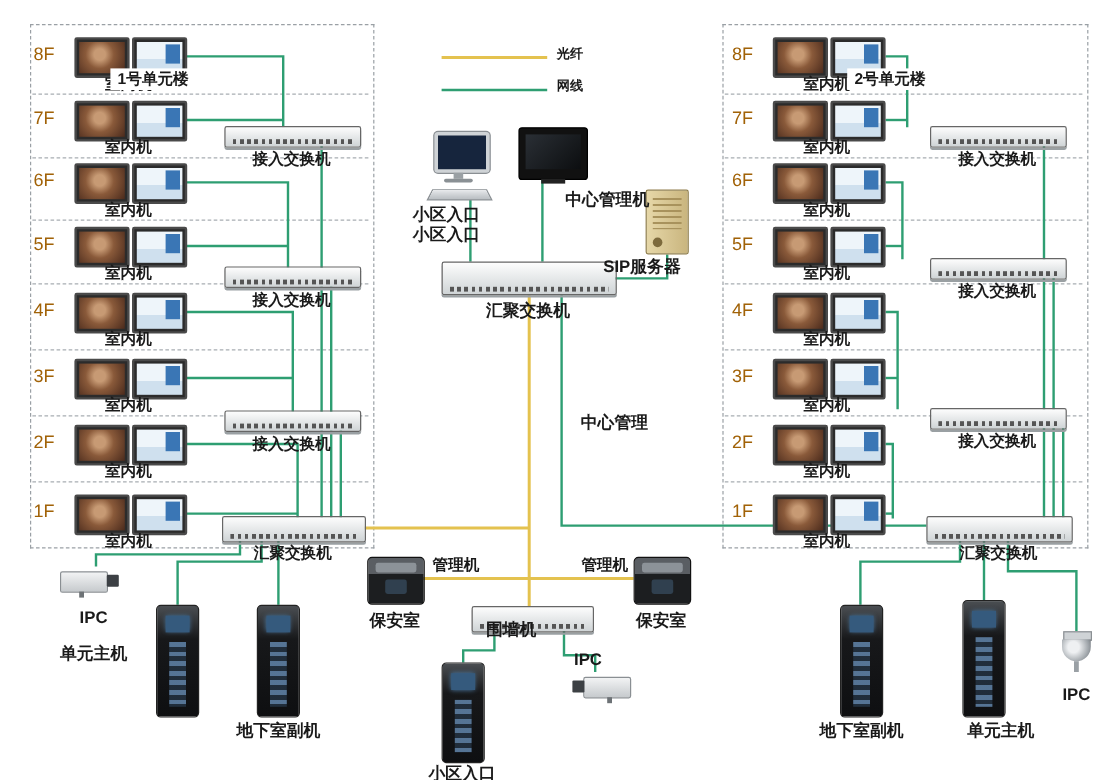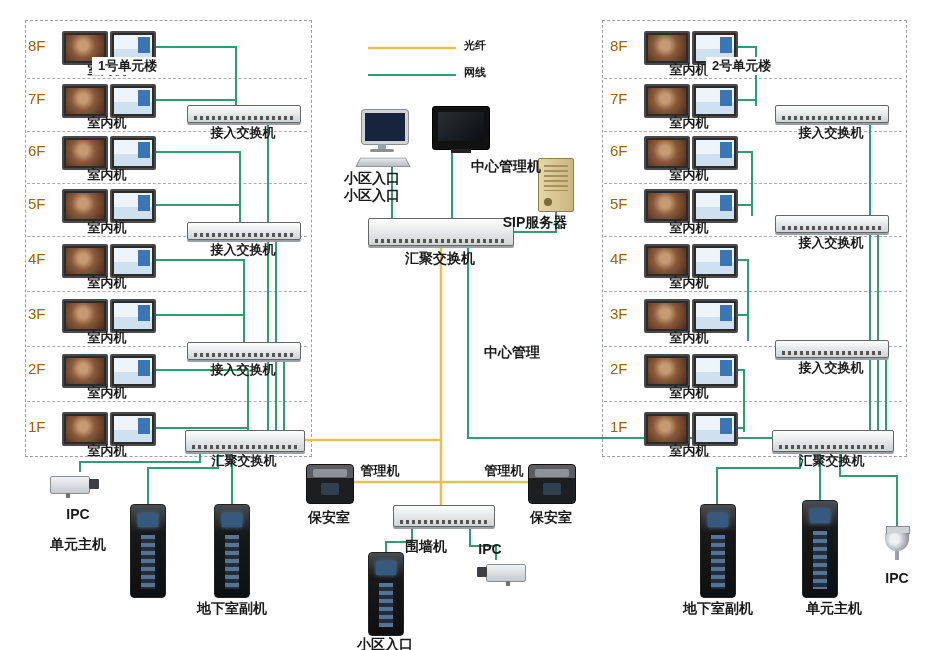--- a/index.html
+++ b/index.html
@@ -179,21 +179,21 @@
   <div class="cn-label f14" style="left:470px;top:344px;width:84px">中心管理</div>
 
   <div class="guard-unit" style="left:306px;top:464px"></div>
   <div class="cn-label f14" style="left:298px;top:509px;width:62px">保安室</div>
   <div class="guard-unit" style="left:528px;top:464px"></div>
   <div class="cn-label f14" style="left:520px;top:509px;width:62px">保安室</div>
   <div class="cn-label" style="left:354px;top:464px;width:52px">管理机</div>
   <div class="cn-label" style="left:478px;top:464px;width:52px">管理机</div>
 
   <div class="switch" style="left:393px;top:505px;width:100px;height:20px"></div>
-  <div class="cn-label f14" style="left:376px;top:538px;width:100px">围墙机</div>
+  <div class="cn-label f14" style="left:376px;top:516px;width:100px">围墙机</div>
 
   <div class="cn-label f14" style="left:470px;top:541px;width:40px">IPC</div>
   <div class="ipc-box flip" style="left:474px;top:560px">
     <div class="ipc-body"></div>
     <div class="ipc-lens"></div>
     <div class="ipc-mount"></div>
   </div>
   <div class="door-panel" style="left:368px;top:552px;height:82px"></div>
   <div class="cn-label f14" style="left:345px;top:636px;width:80px">小区入口</div>
 

